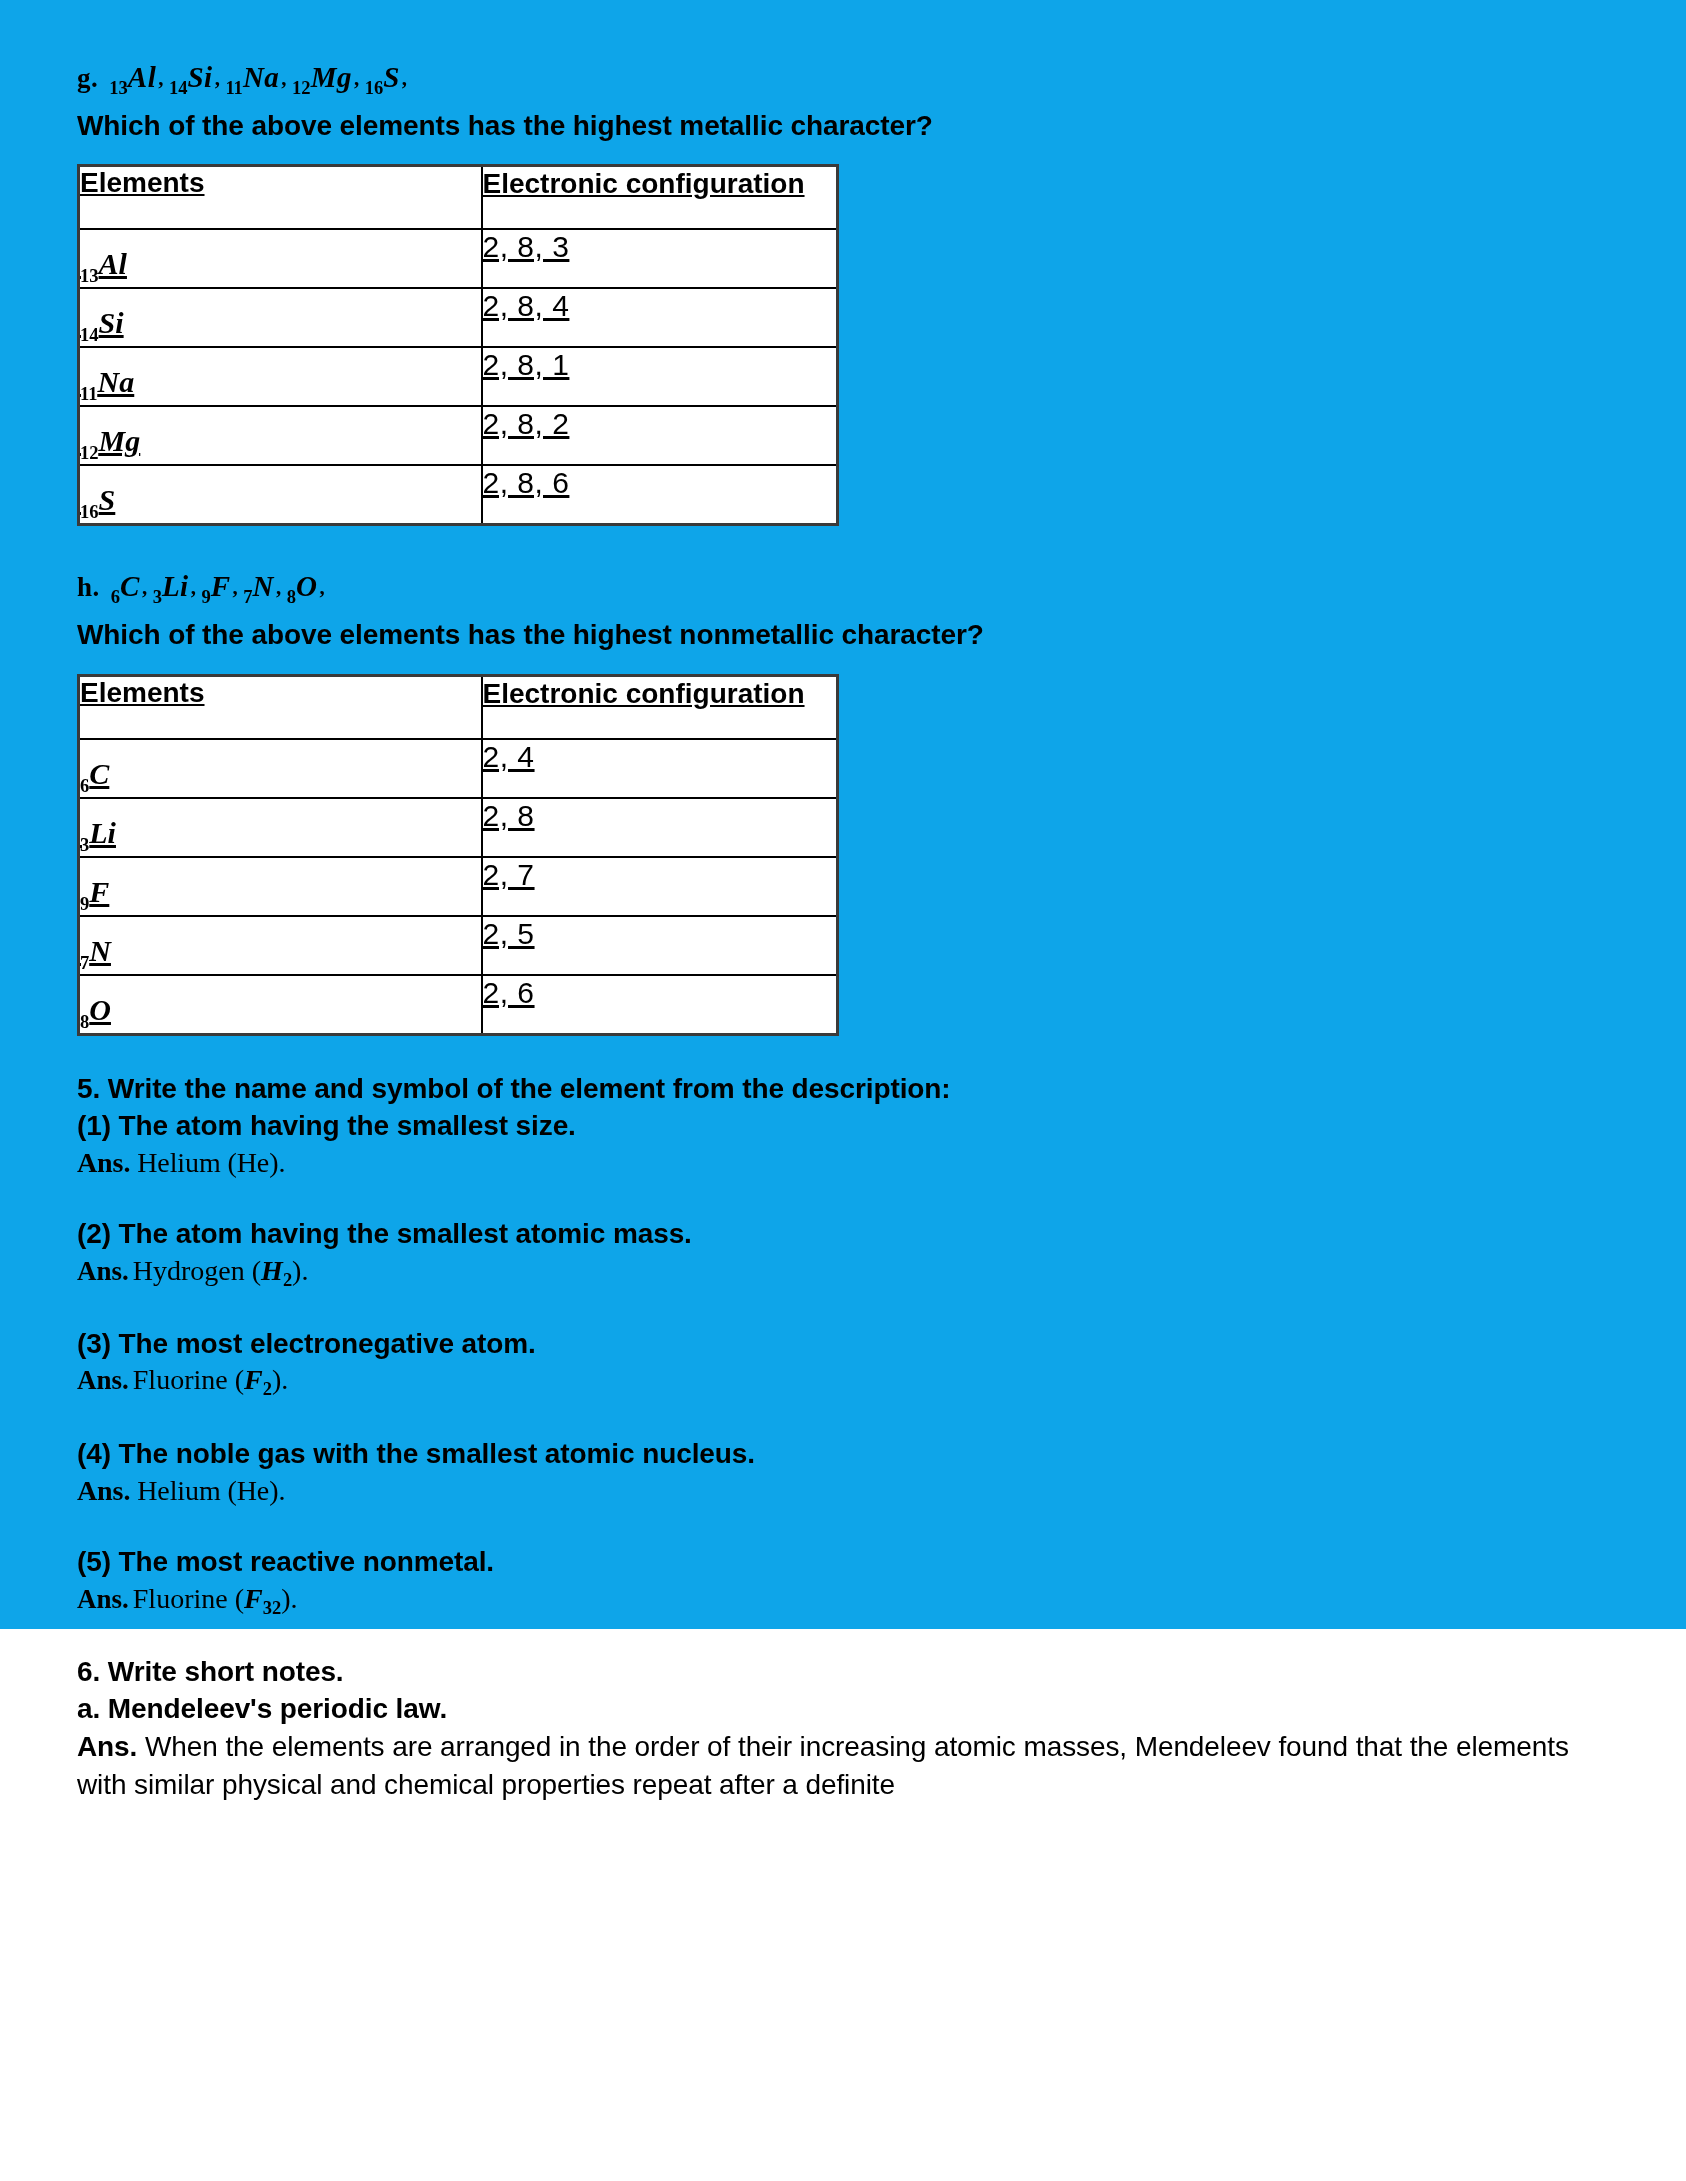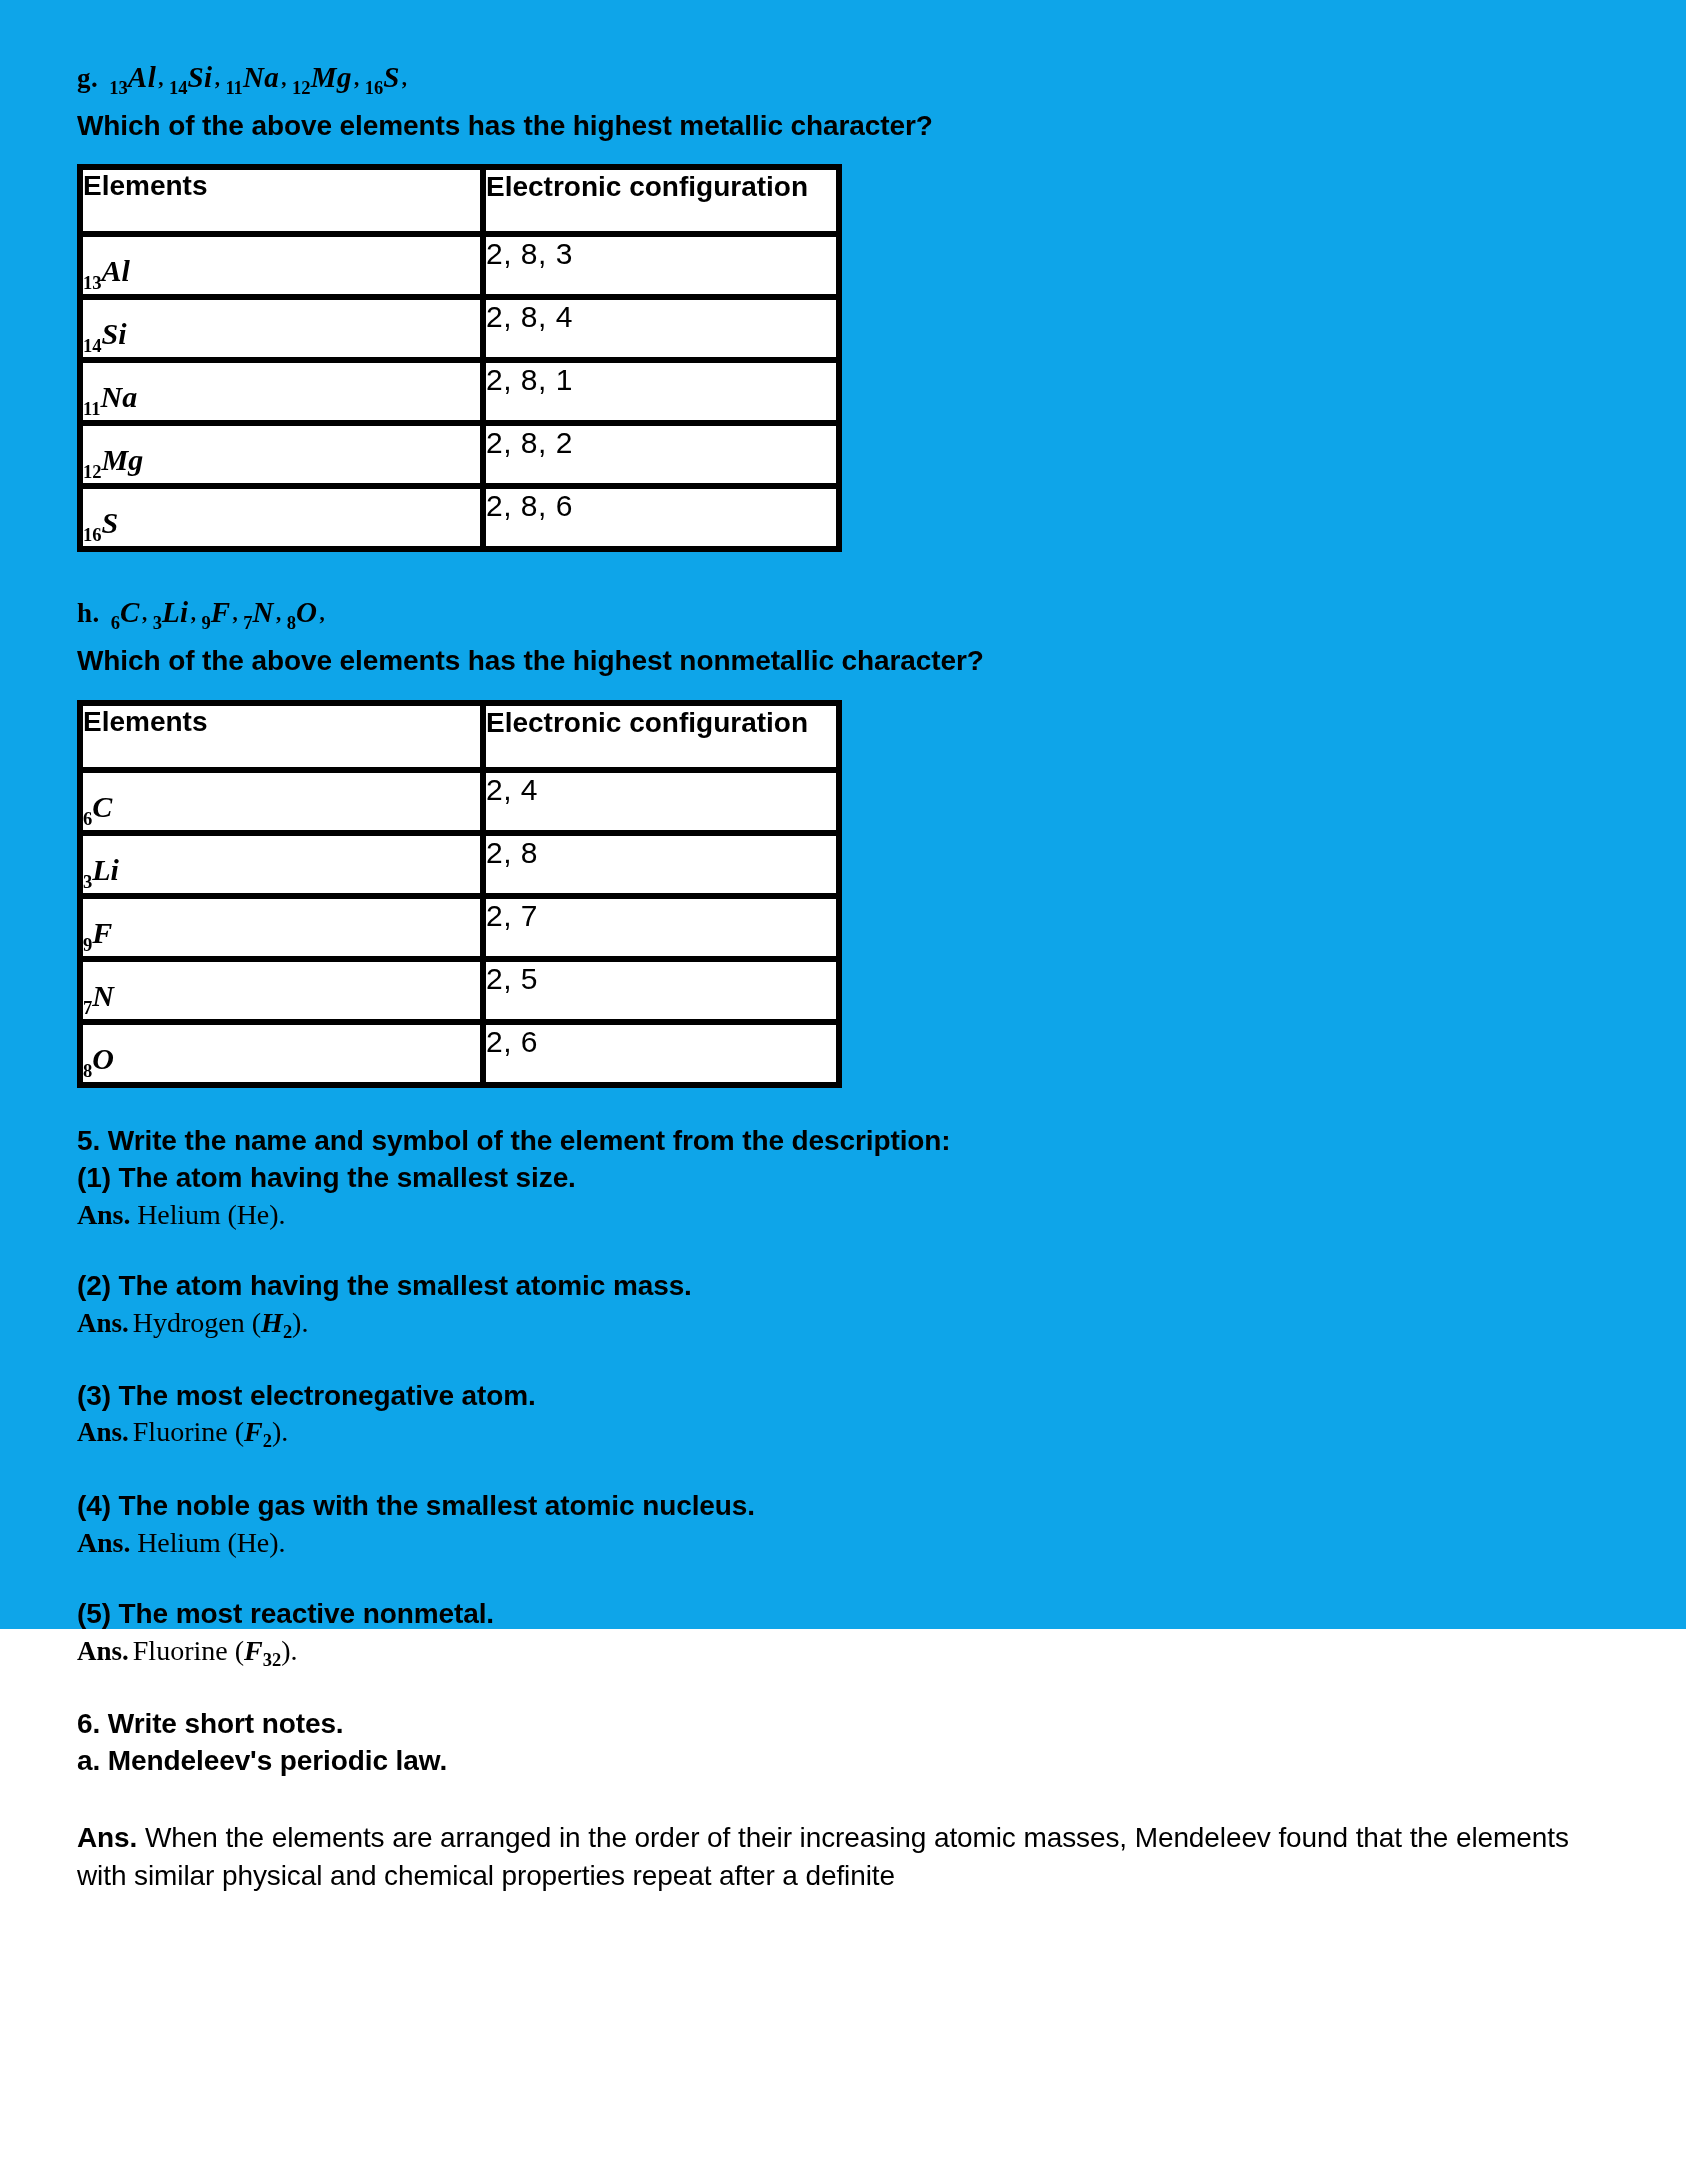--- a/index.html
+++ b/index.html
@@ -77,23 +77,24 @@
     border-collapse: collapse;
     width: 759px;
     margin-left: 0px;
     table-layout: fixed;
     background: #fff;
   }
   table.eltable {
     border: 3px solid #3a3a3a;
   }
   table.eltable td, table.eltable th {
-    border: 6px solid #000000;
+    border: 2px solid #000000;
     padding: 0;
     background: #fff;
+    text-decoration: underline;
   }
   table.eltable col.c1 { width: 403px; }
   table.eltable col.c2 { width: 356px; }
 
   th.hdr-left {
     text-align: left;
     vertical-align: top;
     font-family: "Liberation Sans", sans-serif;
     font-weight: 700;
     font-size: 28px;
@@ -172,21 +173,20 @@
     font-size: 0.66em;
     font-weight: 700;
     vertical-align: -0.3em;
   }
   .para {
     font-family: "Liberation Sans", sans-serif;
     font-size: 28px;
     line-height: 1.38;
     letter-spacing: -0.1px;
     width: 1530px;
-    margin-top: 39px;
   }
   .para .lbl { font-weight: 700; }
 </style>
 </head>
 <body>
 
 <div class="page">
 <div class="content">
 
   <div class="formula">

